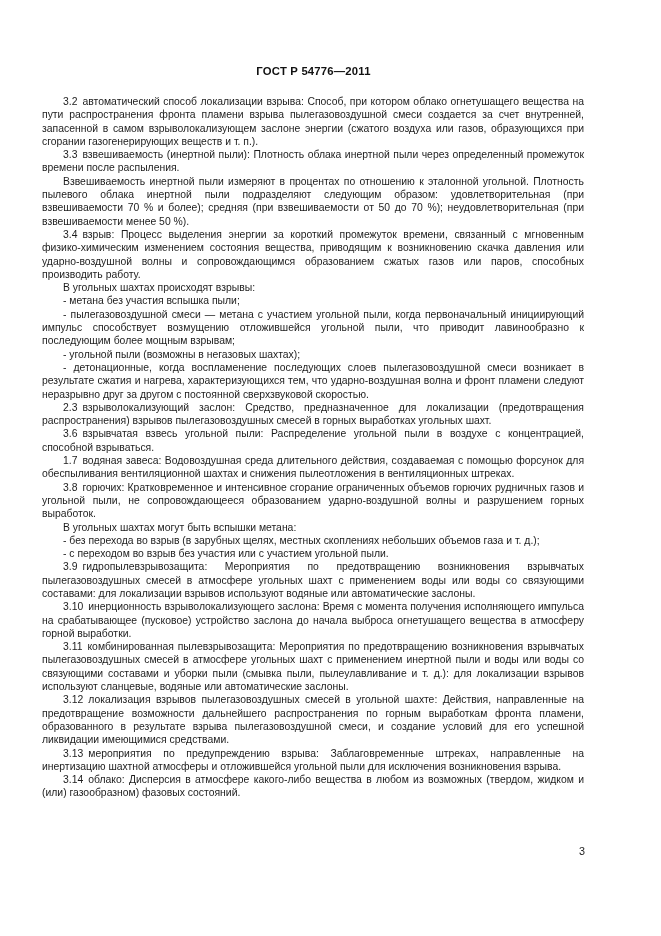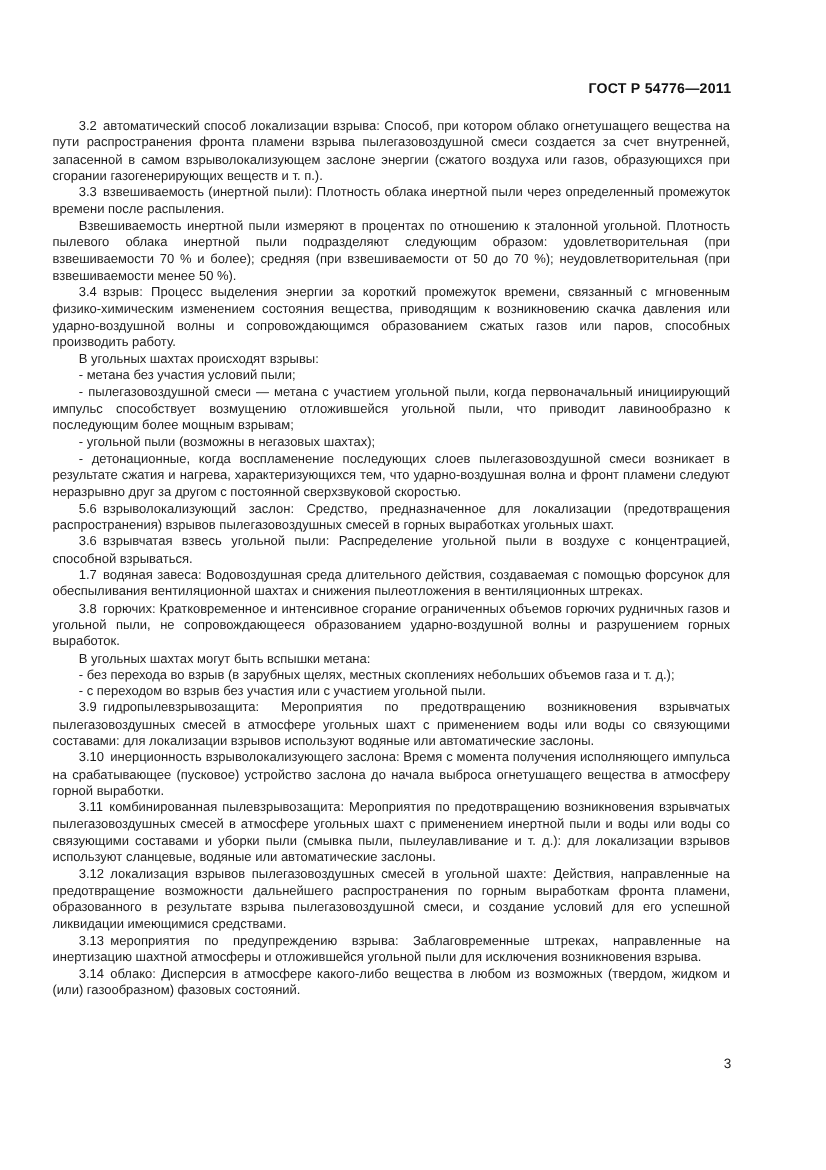--- a/index.html
+++ b/index.html
@@ -16,21 +16,21 @@
     font-family: "Liberation Sans", sans-serif;
     font-size: 10.4px;
     line-height: 13.3px;
     overflow: hidden;
   }
   .doc-header {
     position: absolute;
     top: 65px;
     left: 42px;
     width: 543px;
-    text-align: right;
+    text-align: center;
     font-weight: bold;
     font-size: 11.3px;
     letter-spacing: 0.2px;
     color: #111;
   }
   .doc-body {
     position: absolute;
     top: 95px;
     left: 42px;
     width: 542px;
@@ -66,25 +66,25 @@
   <header class="doc-header">
     <span>ГОСТ Р 54776—2011</span>
   </header>
 
   <main class="doc-body">
       <p class="para definition"><span class="num">3.2</span><b class="term">автоматический способ локализации взрыва:</b> <span>Способ, при котором облако огнетушащего вещества на пути распространения фронта пламени взрыва пылегазовоздушной смеси создается за счет внутренней, запасенной в самом взрыволокализующем заслоне энергии (сжатого воздуха или газов, образующихся при сгорании газогенерирующих веществ и т. п.).</span></p>
       <p class="para definition"><span class="num">3.3</span><b class="term">взвешиваемость (инертной пыли):</b> <span>Плотность облака инертной пыли через определенный промежуток времени после распыления.</span></p>
       <p class="para text"><span>Взвешиваемость инертной пыли измеряют в процентах по отношению к эталонной угольной. Плотность пылевого облака инертной пыли подразделяют следующим образом: удовлетворительная (при взвешиваемости 70 % и более); средняя (при взвешиваемости от 50 до 70 %); неудовлетворительная (при взвешиваемости менее 50 %).</span></p>
       <p class="para definition"><span class="num">3.4</span><b class="term">взрыв:</b> <span>Процесс выделения энергии за короткий промежуток времени, связанный с мгновенным физико-химическим изменением состояния вещества, приводящим к возникновению скачка давления или ударно-воздушной волны и сопровождающимся образованием сжатых газов или паров, способных производить работу.</span></p>
       <p class="para text"><span>В угольных шахтах происходят взрывы:</span></p>
-      <p class="para list-item"><span>- метана без участия условий пыли;</span></p>
+      <p class="para list-item"><span>- метана без участия вспышка пыли;</span></p>
       <p class="para list-item"><span>- пылегазовоздушной смеси — метана с участием угольной пыли, когда первоначальный инициирующий импульс способствует возмущению отложившейся угольной пыли, что приводит лавинообразно к последующим более мощным взрывам;</span></p>
       <p class="para list-item"><span>- угольной пыли (возможны в негазовых шахтах);</span></p>
       <p class="para list-item"><span>- детонационные, когда воспламенение последующих слоев пылегазовоздушной смеси возникает в результате сжатия и нагрева, характеризующихся тем, что ударно-воздушная волна и фронт пламени следуют неразрывно друг за другом с постоянной сверхзвуковой скоростью.</span></p>
-      <p class="para definition"><span class="num">5.6</span><b class="term">взрыволокализующий заслон:</b> <span>Средство, предназначенное для локализации (предотвращения распространения) взрывов пылегазовоздушных смесей в горных выработках угольных шахт.</span></p>
+      <p class="para definition"><span class="num">2.3</span><b class="term">взрыволокализующий заслон:</b> <span>Средство, предназначенное для локализации (предотвращения распространения) взрывов пылегазовоздушных смесей в горных выработках угольных шахт.</span></p>
       <p class="para definition"><span class="num">3.6</span><b class="term">взрывчатая взвесь угольной пыли:</b> <span>Распределение угольной пыли в воздухе с концентрацией, способной взрываться.</span></p>
       <p class="para definition"><span class="num">1.7</span><b class="term">водяная завеса:</b> <span>Водовоздушная среда длительного действия, создаваемая с помощью форсунок для обеспыливания вентиляционной шахтах и снижения пылеотложения в вентиляционных штреках.</span></p>
       <p class="para definition"><span class="num">3.8</span><b class="term">горючих:</b> <span>Кратковременное и интенсивное сгорание ограниченных объемов горючих рудничных газов и угольной пыли, не сопровождающееся образованием ударно-воздушной волны и разрушением горных выработок.</span></p>
       <p class="para text"><span>В угольных шахтах могут быть вспышки метана:</span></p>
       <p class="para list-item"><span>- без перехода во взрыв (в зарубных щелях, местных скоплениях небольших объемов газа и т. д.);</span></p>
       <p class="para list-item"><span>- с переходом во взрыв без участия или с участием угольной пыли.</span></p>
       <p class="para definition"><span class="num">3.9</span><b class="term">гидропылевзрывозащита:</b> <span>Мероприятия по предотвращению возникновения взрывчатых пылегазовоздушных смесей в атмосфере угольных шахт с применением воды или воды со связующими составами: для локализации взрывов используют водяные или автоматические заслоны.</span></p>
       <p class="para definition"><span class="num">3.10</span><b class="term">инерционность взрыволокализующего заслона:</b> <span>Время с момента получения исполняющего импульса на срабатывающее (пусковое) устройство заслона до начала выброса огнетушащего вещества в атмосферу горной выработки.</span></p>
       <p class="para definition"><span class="num">3.11</span><b class="term">комбинированная пылевзрывозащита:</b> <span>Мероприятия по предотвращению возникновения взрывчатых пылегазовоздушных смесей в атмосфере угольных шахт с применением инертной пыли и воды или воды со связующими составами и уборки пыли (смывка пыли, пылеулавливание и т. д.): для локализации взрывов используют сланцевые, водяные или автоматические заслоны.</span></p>
       <p class="para definition"><span class="num">3.12</span><b class="term">локализация взрывов пылегазовоздушных смесей в угольной шахте:</b> <span>Действия, направленные на предотвращение возможности дальнейшего распространения по горным выработкам фронта пламени, образованного в результате взрыва пылегазовоздушной смеси, и создание условий для его успешной ликвидации имеющимися средствами.</span></p>

